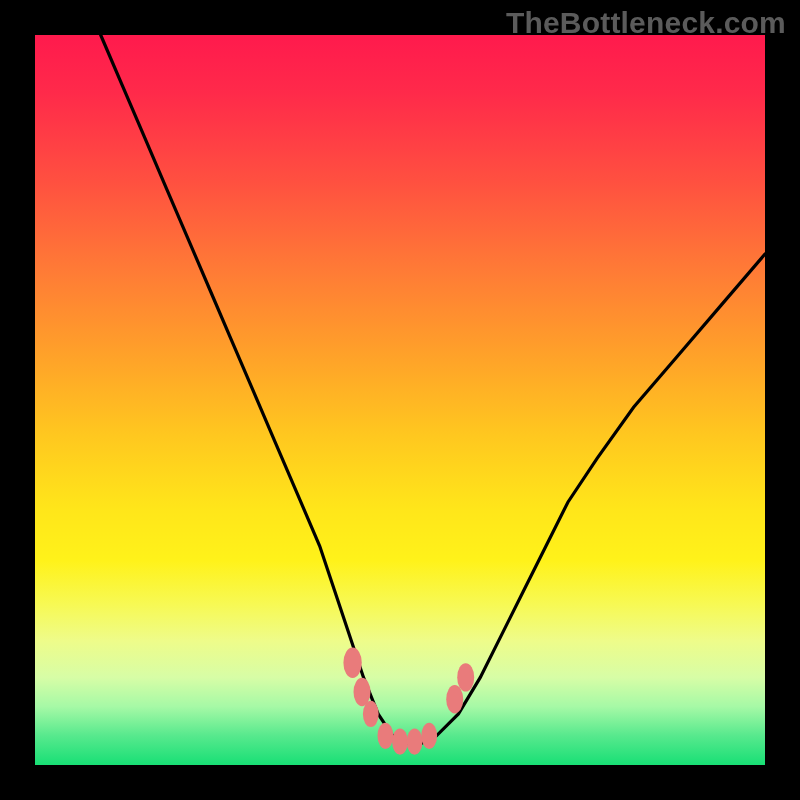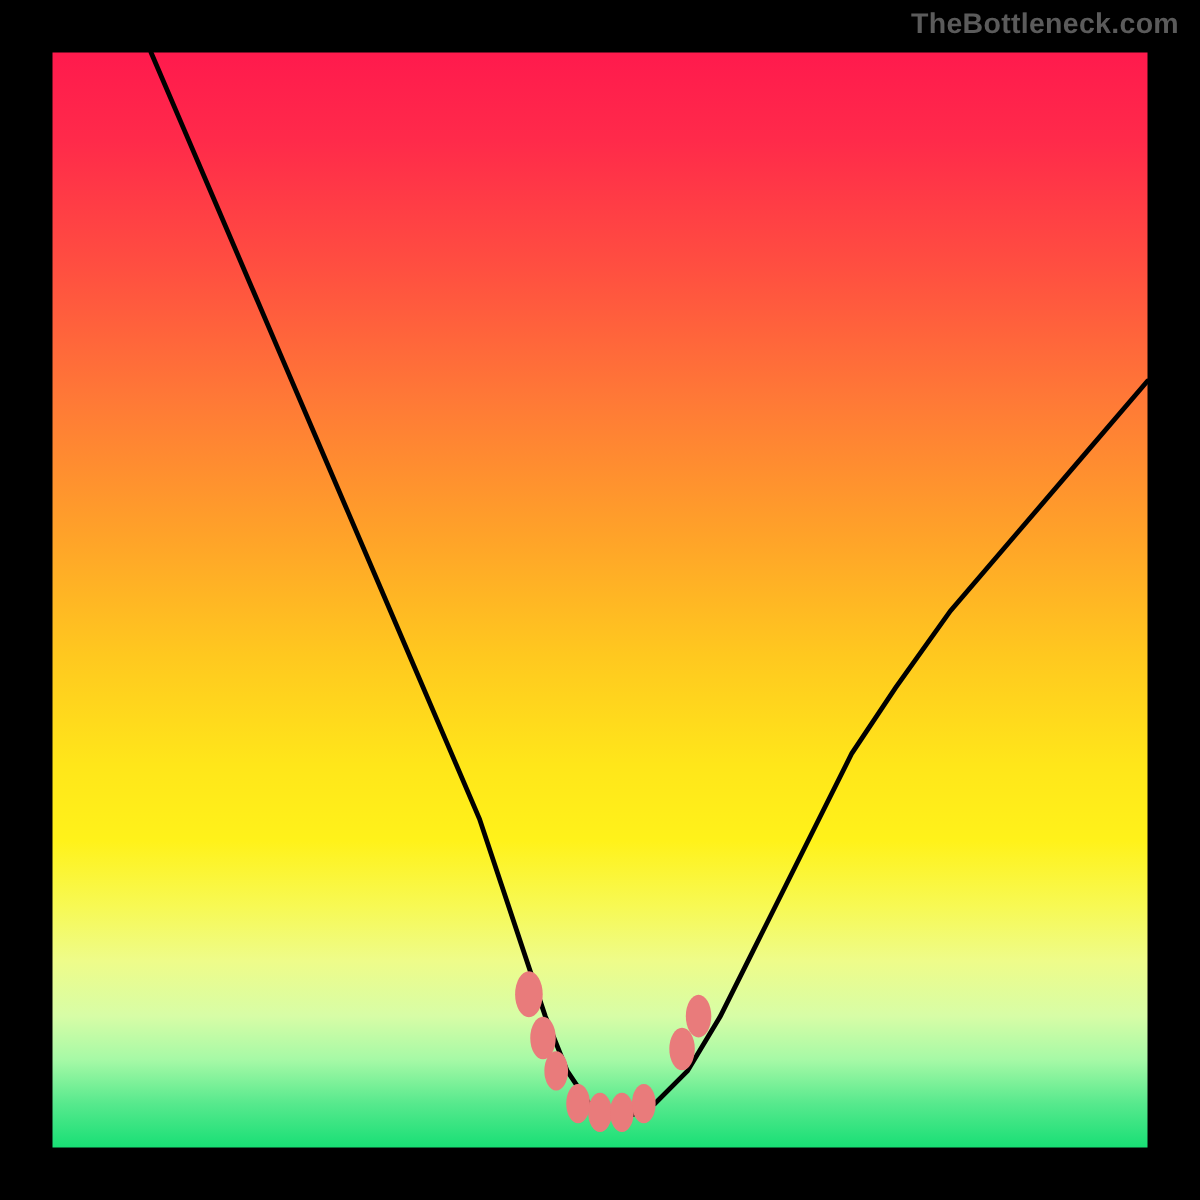--- a/index.html
+++ b/index.html
@@ -39,21 +39,21 @@
       #d7fda6 88%,
       #a6f9a6 92%,
       #57e98d 96%,
       #18df75 100%);
   }
   .watermark {
     position: absolute;
     top: 6px;
     right: 14px;
     font-family: Arial, Helvetica, sans-serif;
-    font-size: 19px;
+    font-size: 30px;
     font-weight: 600;
     color: #5b5b5b;
     letter-spacing: 0.2px;
     user-select: none;
   }
   svg.curve {
     position: absolute;
     left: 0;
     top: 0;
     width: 730px;

